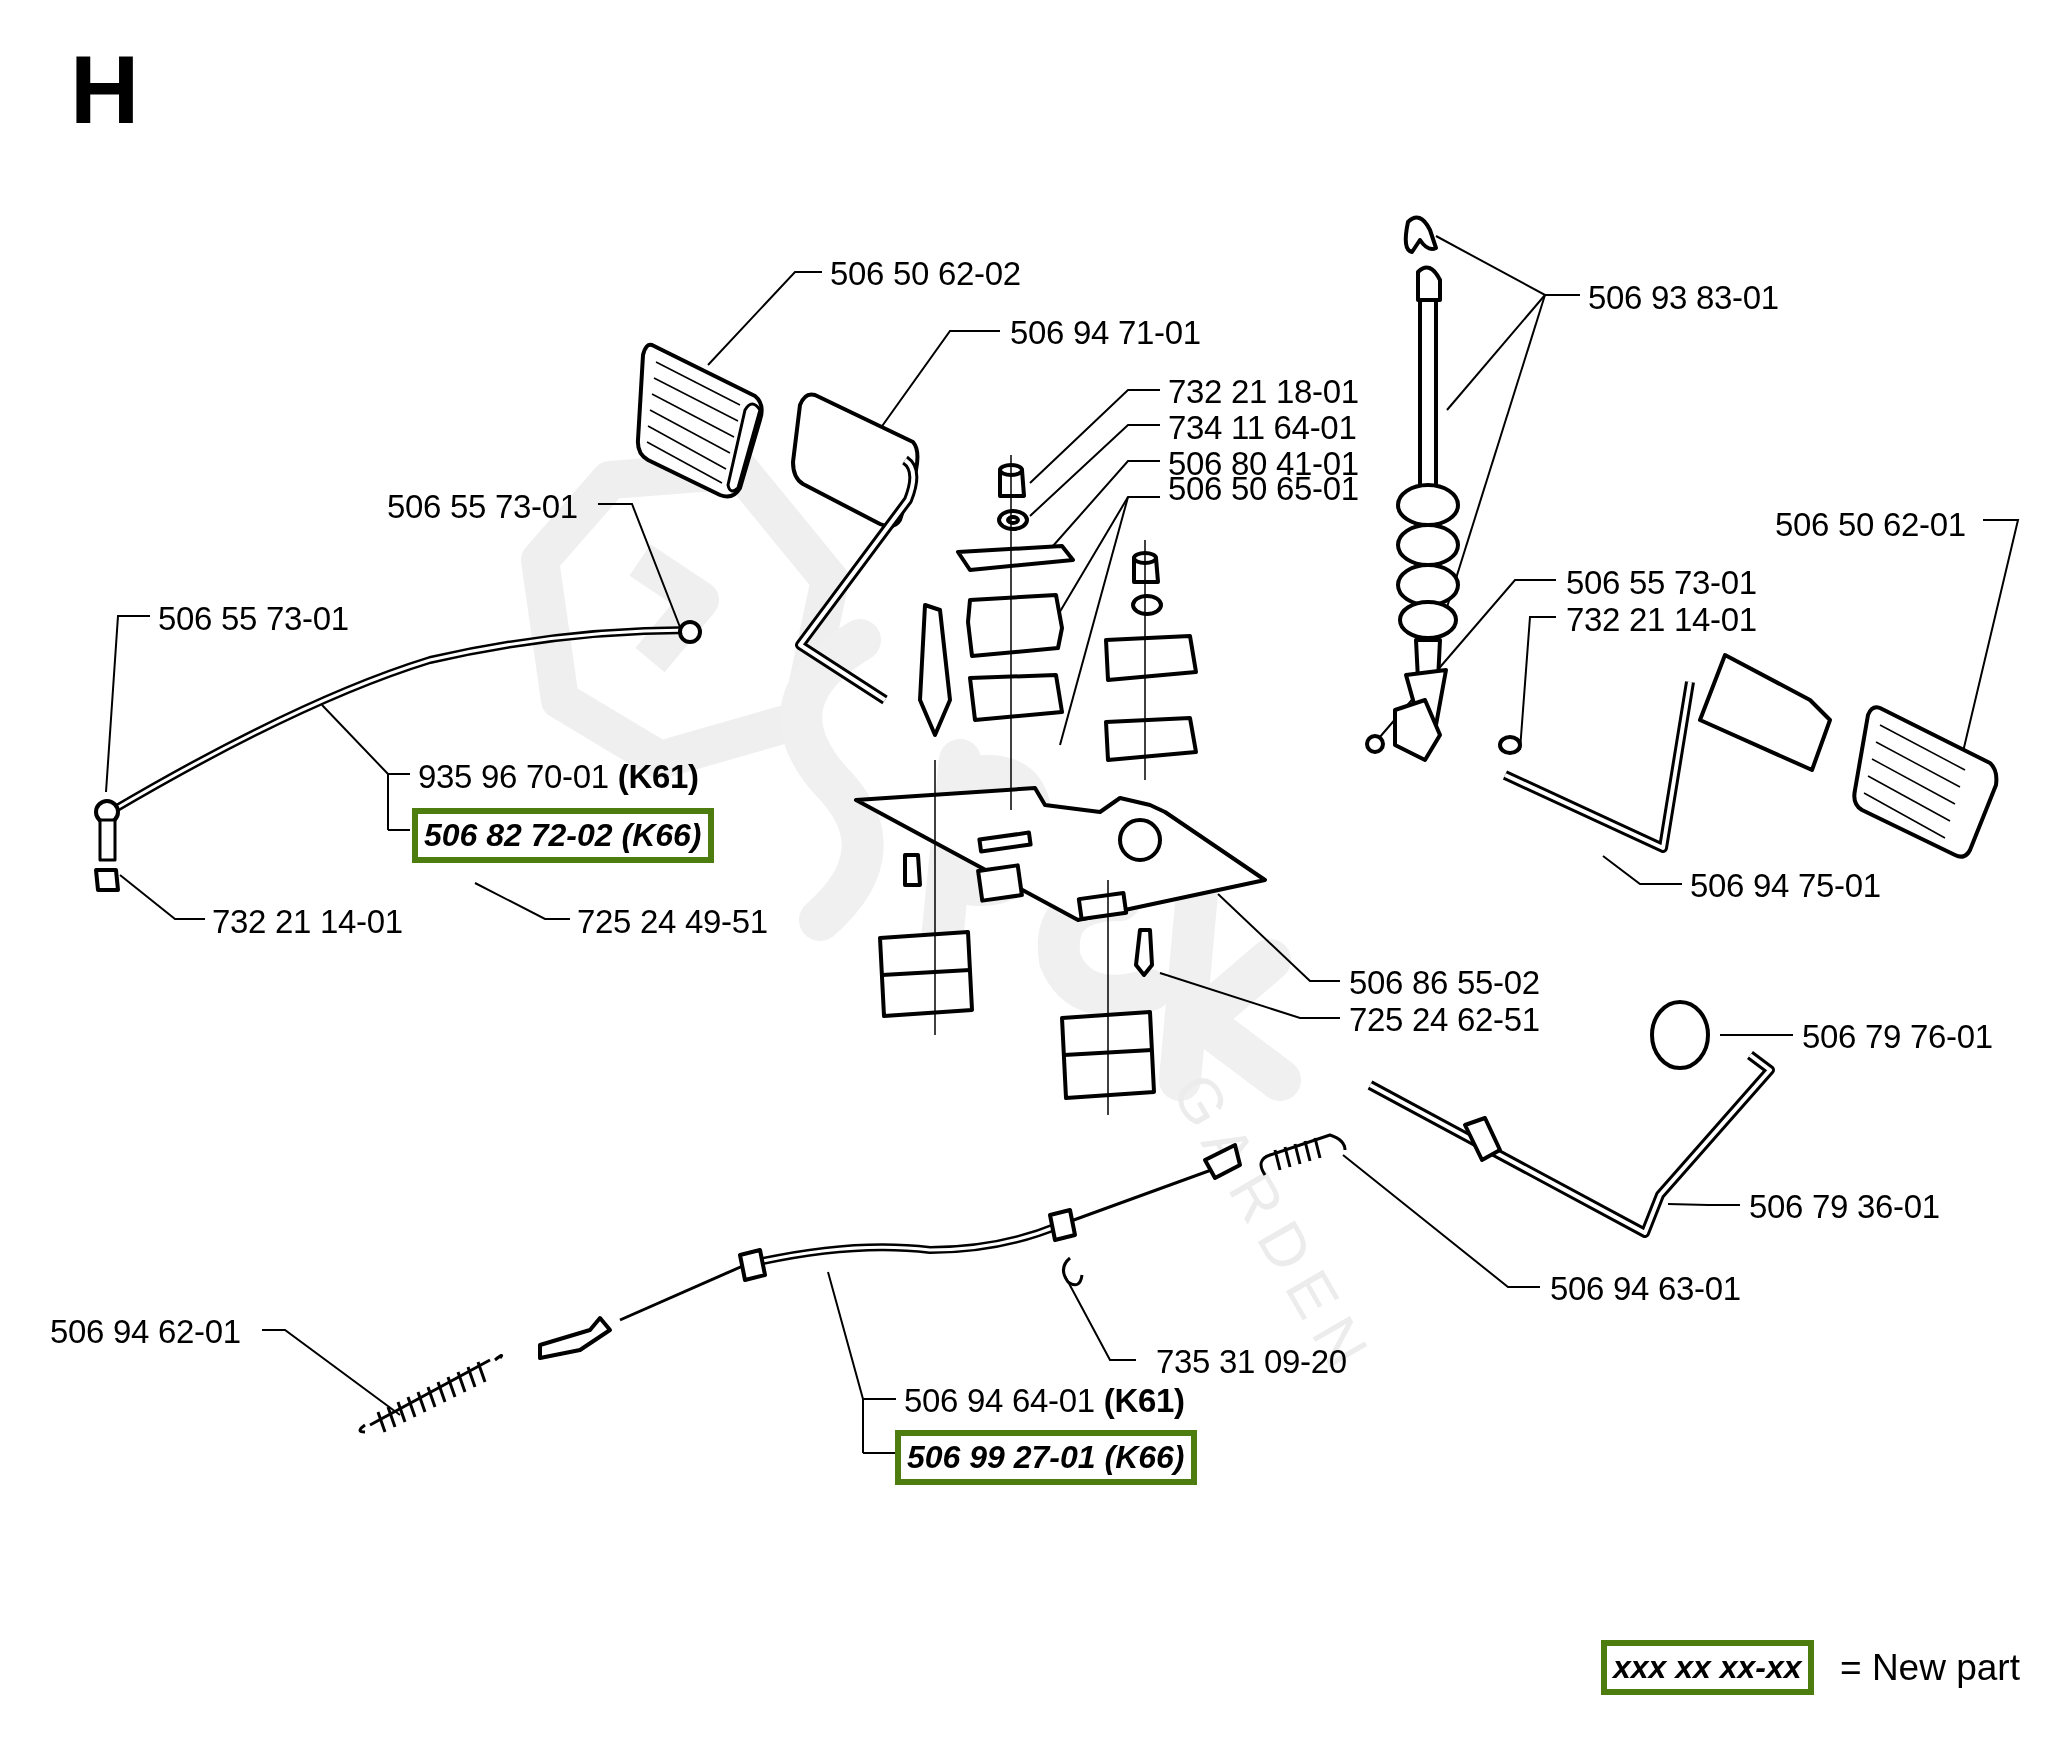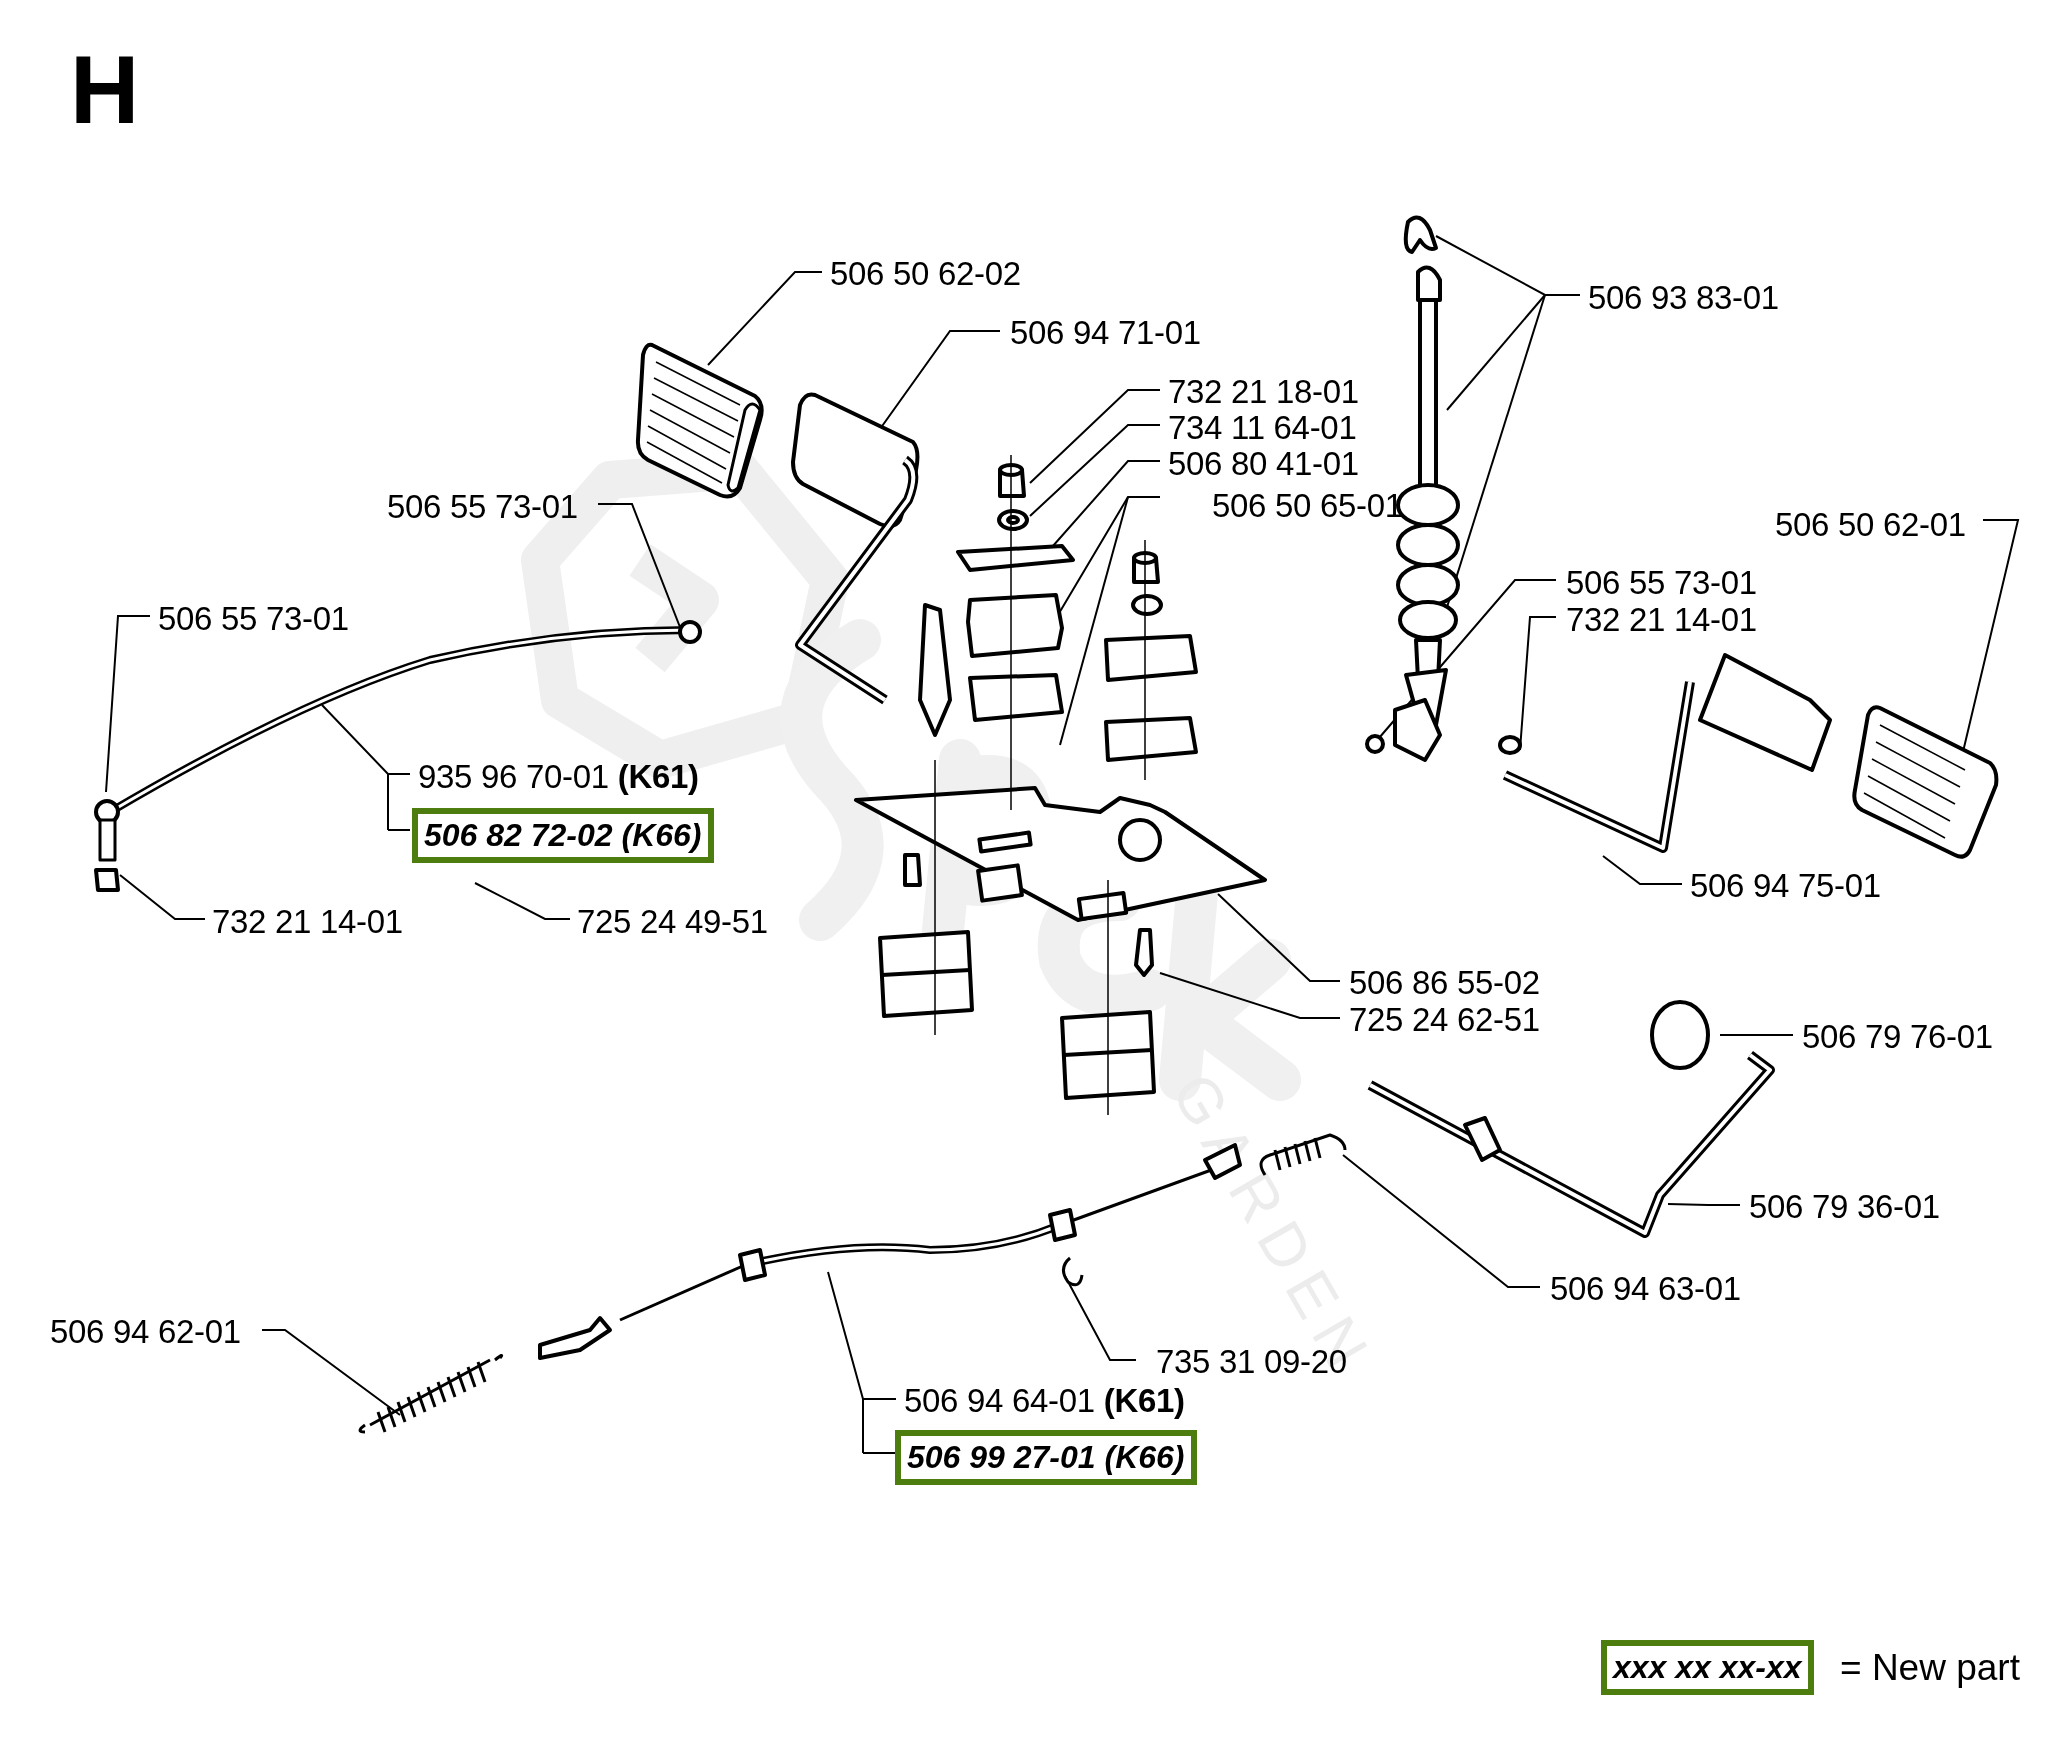--- a/index.html
+++ b/index.html
@@ -225,21 +225,21 @@
   </g>
 </svg>
 
 <div class="section-letter">H</div>
 
 <div class="lbl" style="left:830px;top:257px;">506 50 62-02</div>
 <div class="lbl" style="left:1010px;top:316px;">506 94 71-01</div>
 <div class="lbl" style="left:1168px;top:375px;">732 21 18-01</div>
 <div class="lbl" style="left:1168px;top:411px;">734 11 64-01</div>
 <div class="lbl" style="left:1168px;top:447px;">506 80 41-01</div>
-<div class="lbl" style="left:1168px;top:489px;margin-left:44px;">506 50 65-01</div>
+<div class="lbl" style="left:1168px;top:472px;">506 50 65-01</div>
 <div class="lbl" style="left:1588px;top:281px;">506 93 83-01</div>
 <div class="lbl" style="left:387px;top:490px;">506 55 73-01</div>
 <div class="lbl" style="left:158px;top:602px;">506 55 73-01</div>
 <div class="lbl" style="left:1775px;top:508px;">506 50 62-01</div>
 <div class="lbl" style="left:1566px;top:566px;">506 55 73-01</div>
 <div class="lbl" style="left:1566px;top:603px;">732 21 14-01</div>
 
 <div class="lbl" style="left:418px;top:760px;">
   <span>935 96 70-01</span>
   <span class="bold">(K61)</span>

